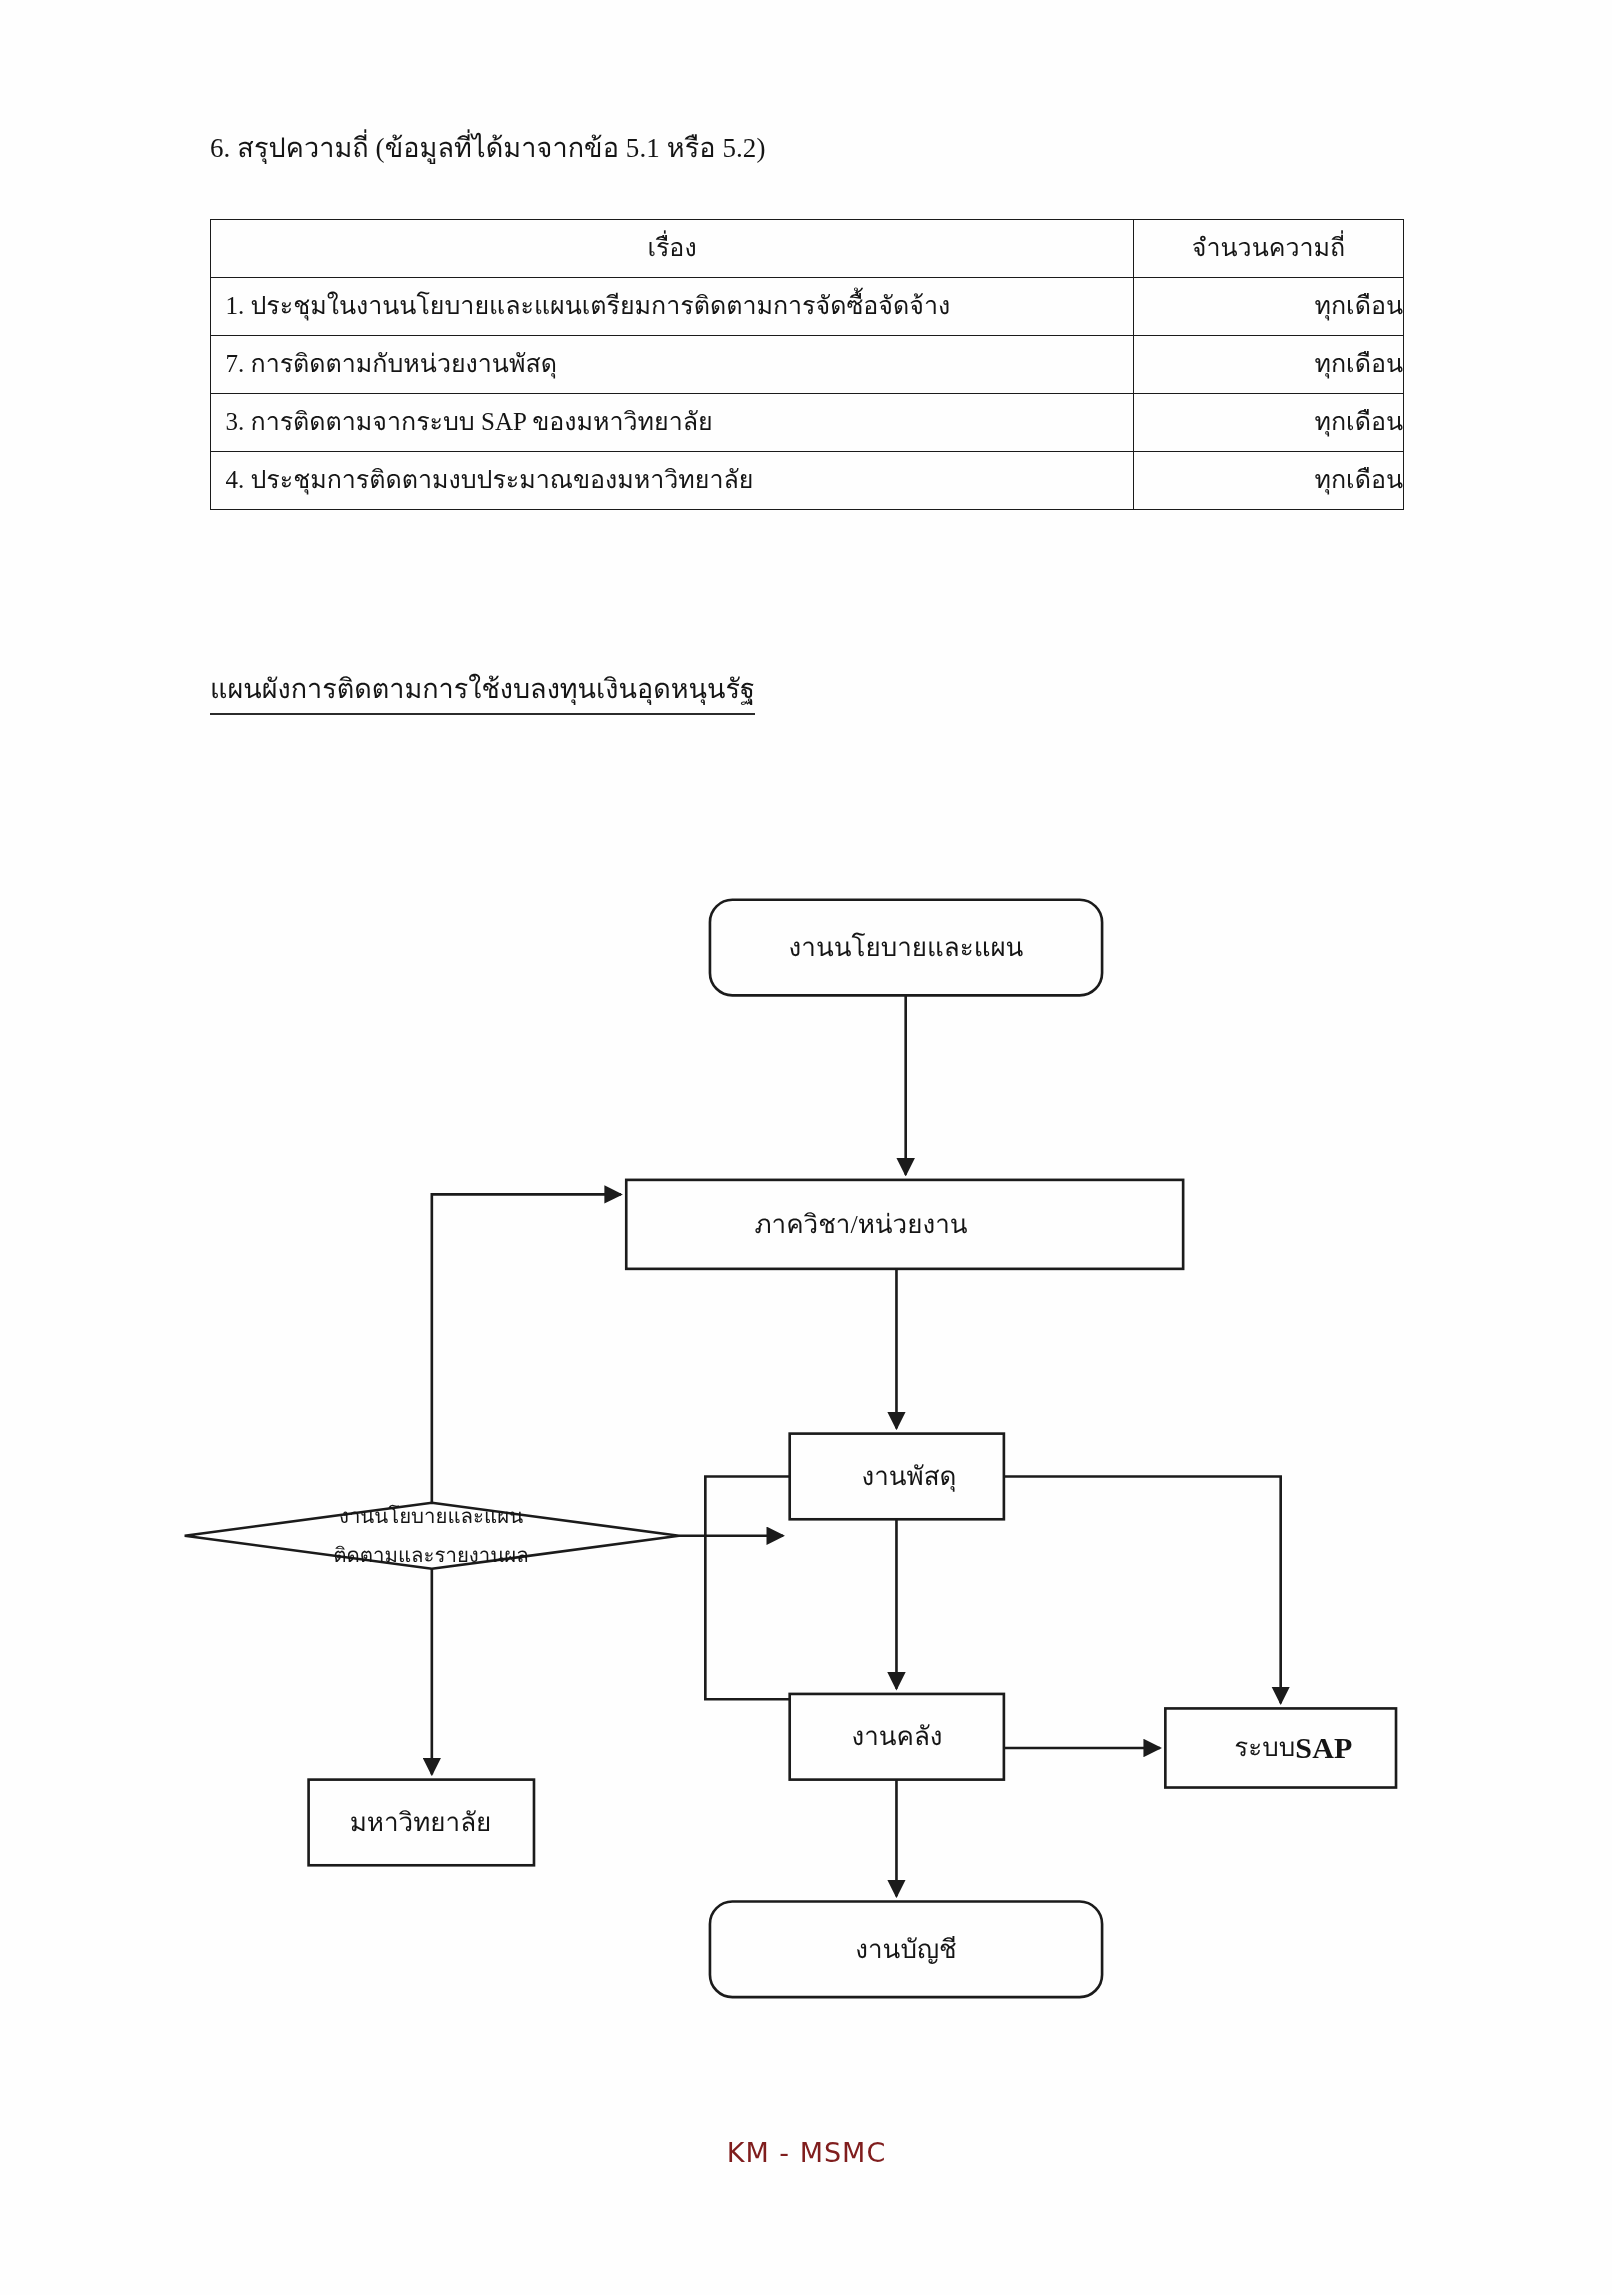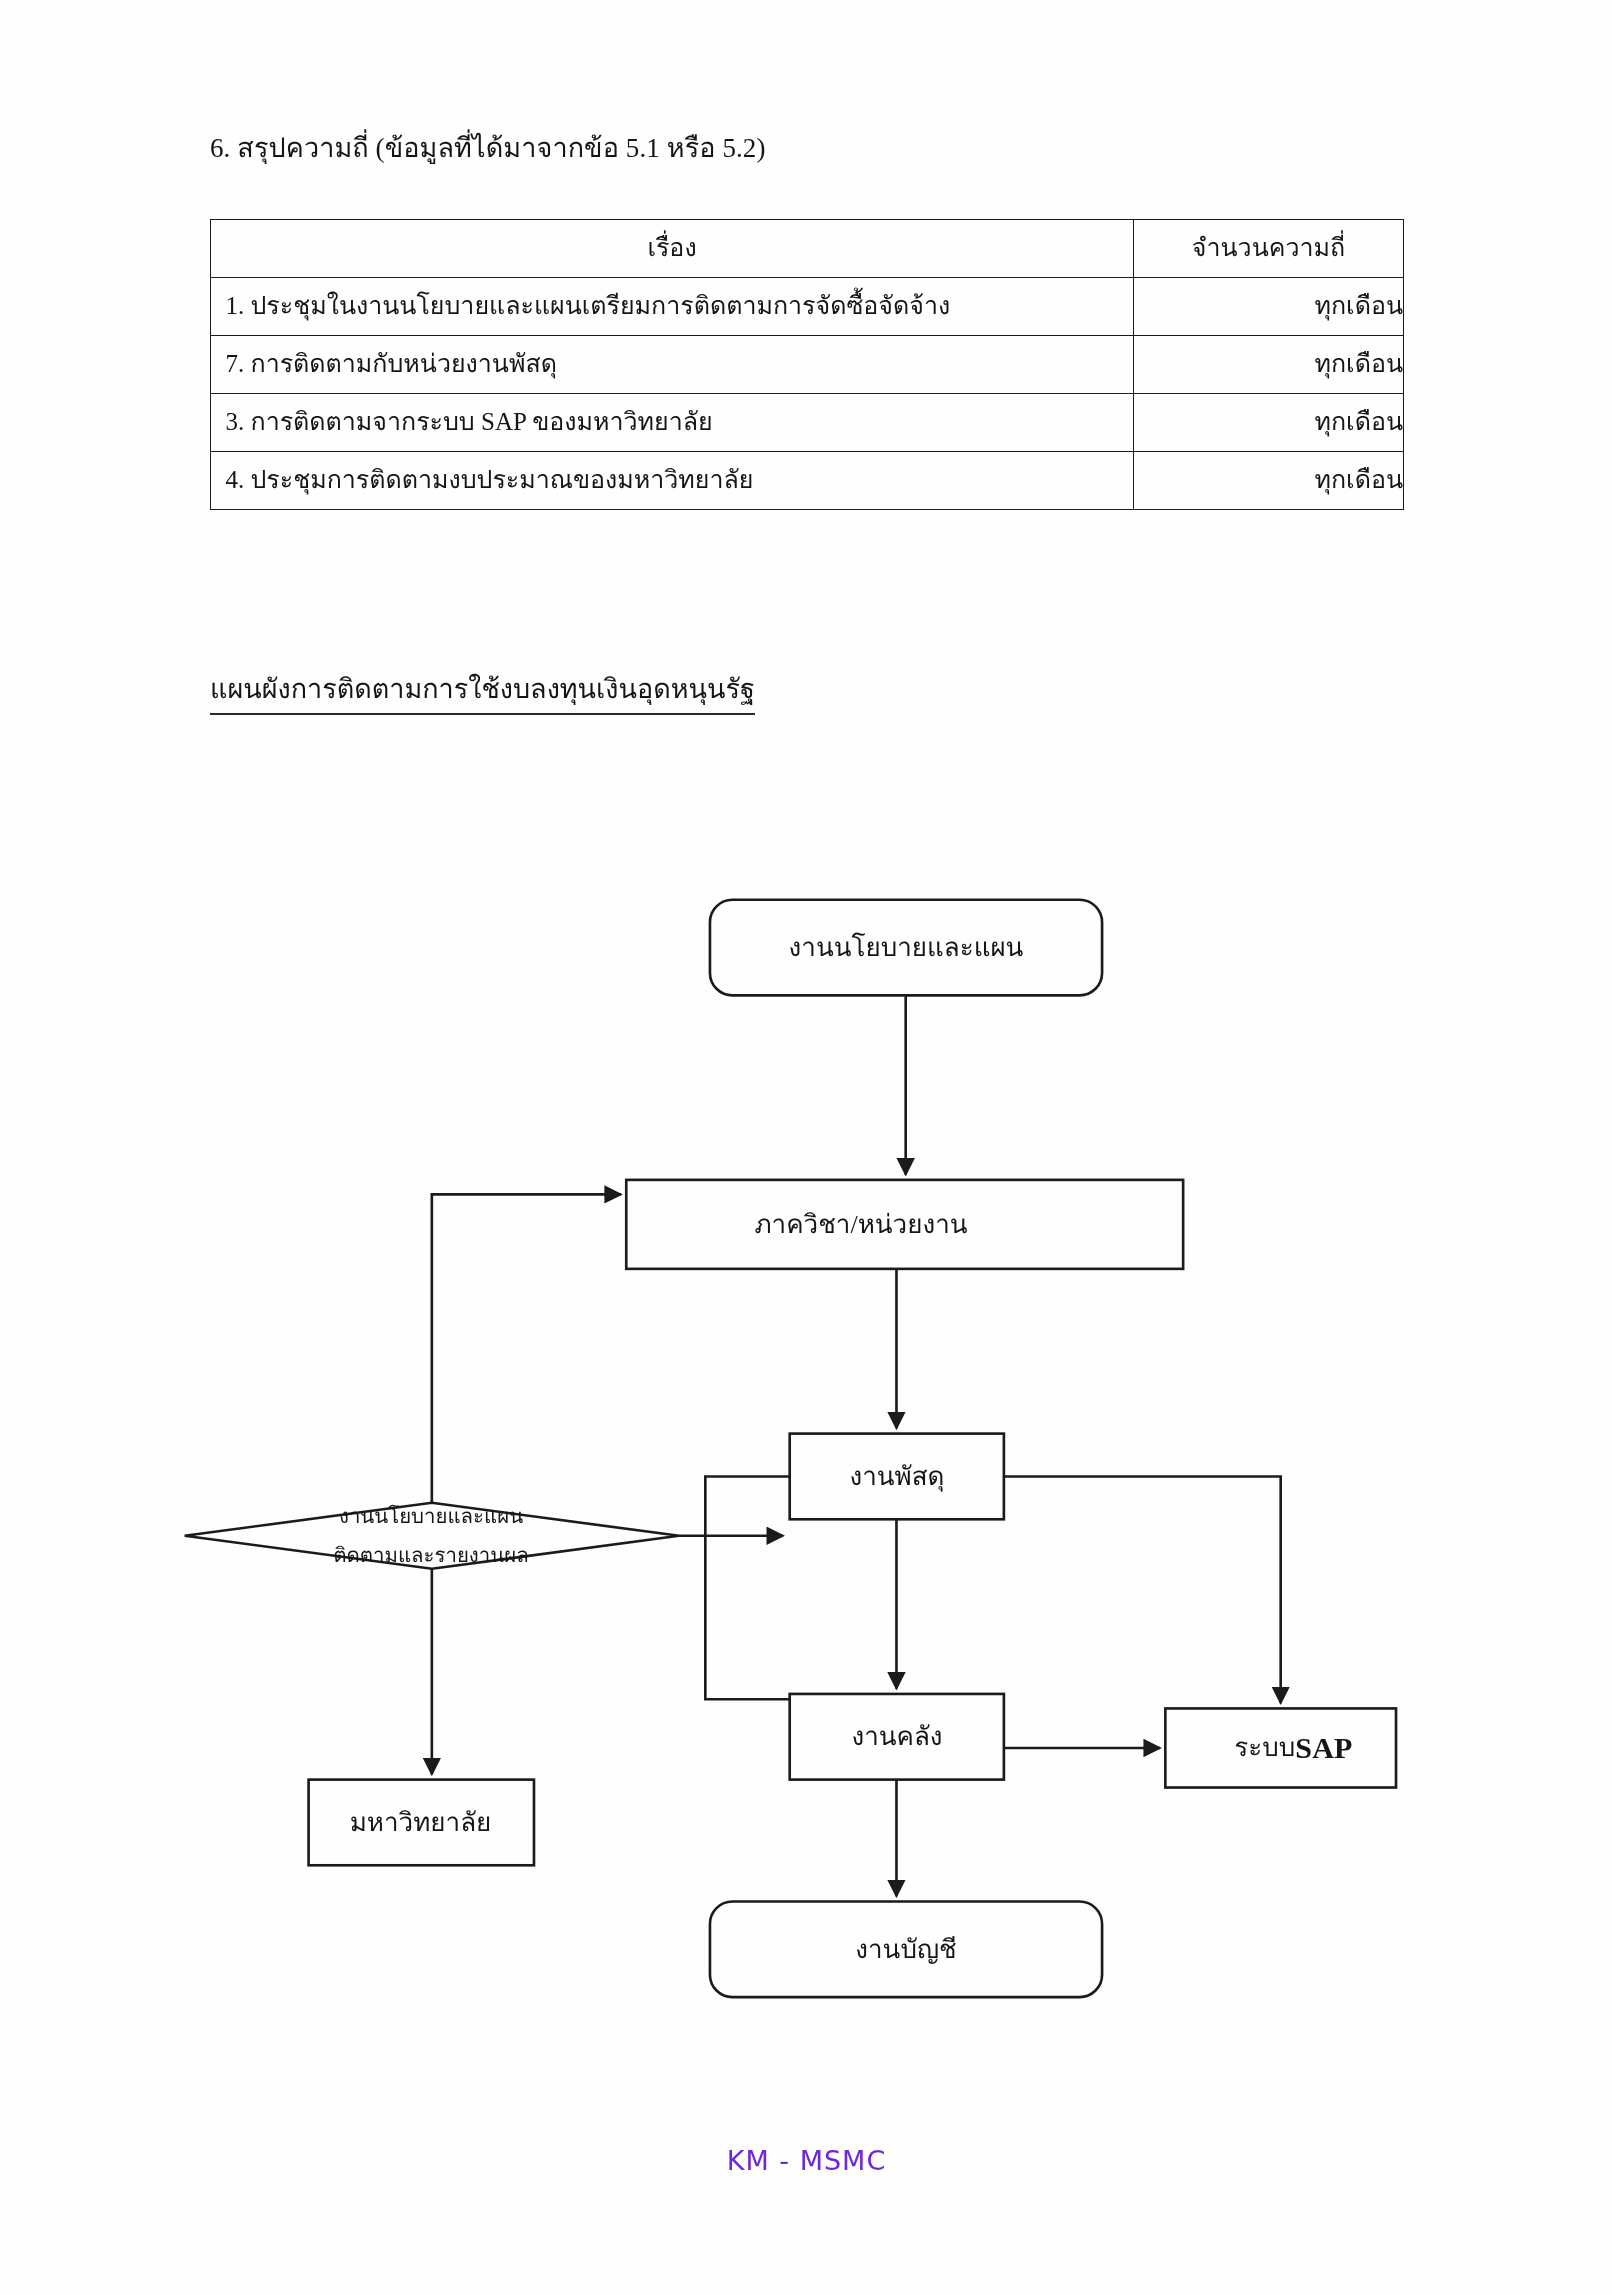--- a/index.html
+++ b/index.html
@@ -121,22 +121,21 @@
   
   .footer {
     position: absolute;
     left: 0;
     top: 2137px;
     width: 1613px;
     text-align: center;
     font-family: "DejaVu Sans", "Liberation Sans", sans-serif;
     font-size: 27px;
     letter-spacing: 1px;
-    color: #6d28d9;
-    margin-top: 8px;
+    color: #7f1d1d;
   }
 </style>
 </head>
 <body>
 
 <div class="page">
 
   <div class="section-heading">6. สรุปความถี่ (ข้อมูลที่ได้มาจากข้อ 5.1 หรือ 5.2)</div>
 
   <table class="freq-table">
@@ -221,21 +220,21 @@
         <path d="M 655 1030 L 655 562 L 942 562" marker-end="url(#arrow)"></path>
 
         <path d="M 655 1130 L 655 1442" marker-end="url(#arrow)"></path>
       </g>
     </svg>
 
     <div class="node-label" style="left:710px; top:76px; width:392px; height:96px;">งานนโยบายและแผน</div>
 
     <div class="node-label" style="left:626px; top:356px; width:470px; height:89px;">ภาควิชา/หน่วยงาน</div>
 
-    <div class="node-label" style="left:790px; top:610px; width:214px; height:86px;">งานพัสดุ</div>
+    <div class="node-label" style="left:790px; top:610px; width:214px; height:86px;padding-left:12px;">งานพัสดุ</div>
 
     <div class="node-label small" style="left:250px; top:672px; width:362px; height:79px;">
       <span>งานนโยบายและแผน</span>
       <span>ติดตามและรายงานผล</span>
     </div>
 
     <div class="node-label" style="left:308px; top:956px; width:225px; height:86px;">มหาวิทยาลัย</div>
 
     <div class="node-label" style="left:790px; top:870px; width:214px; height:86px;">งานคลัง</div>
 

